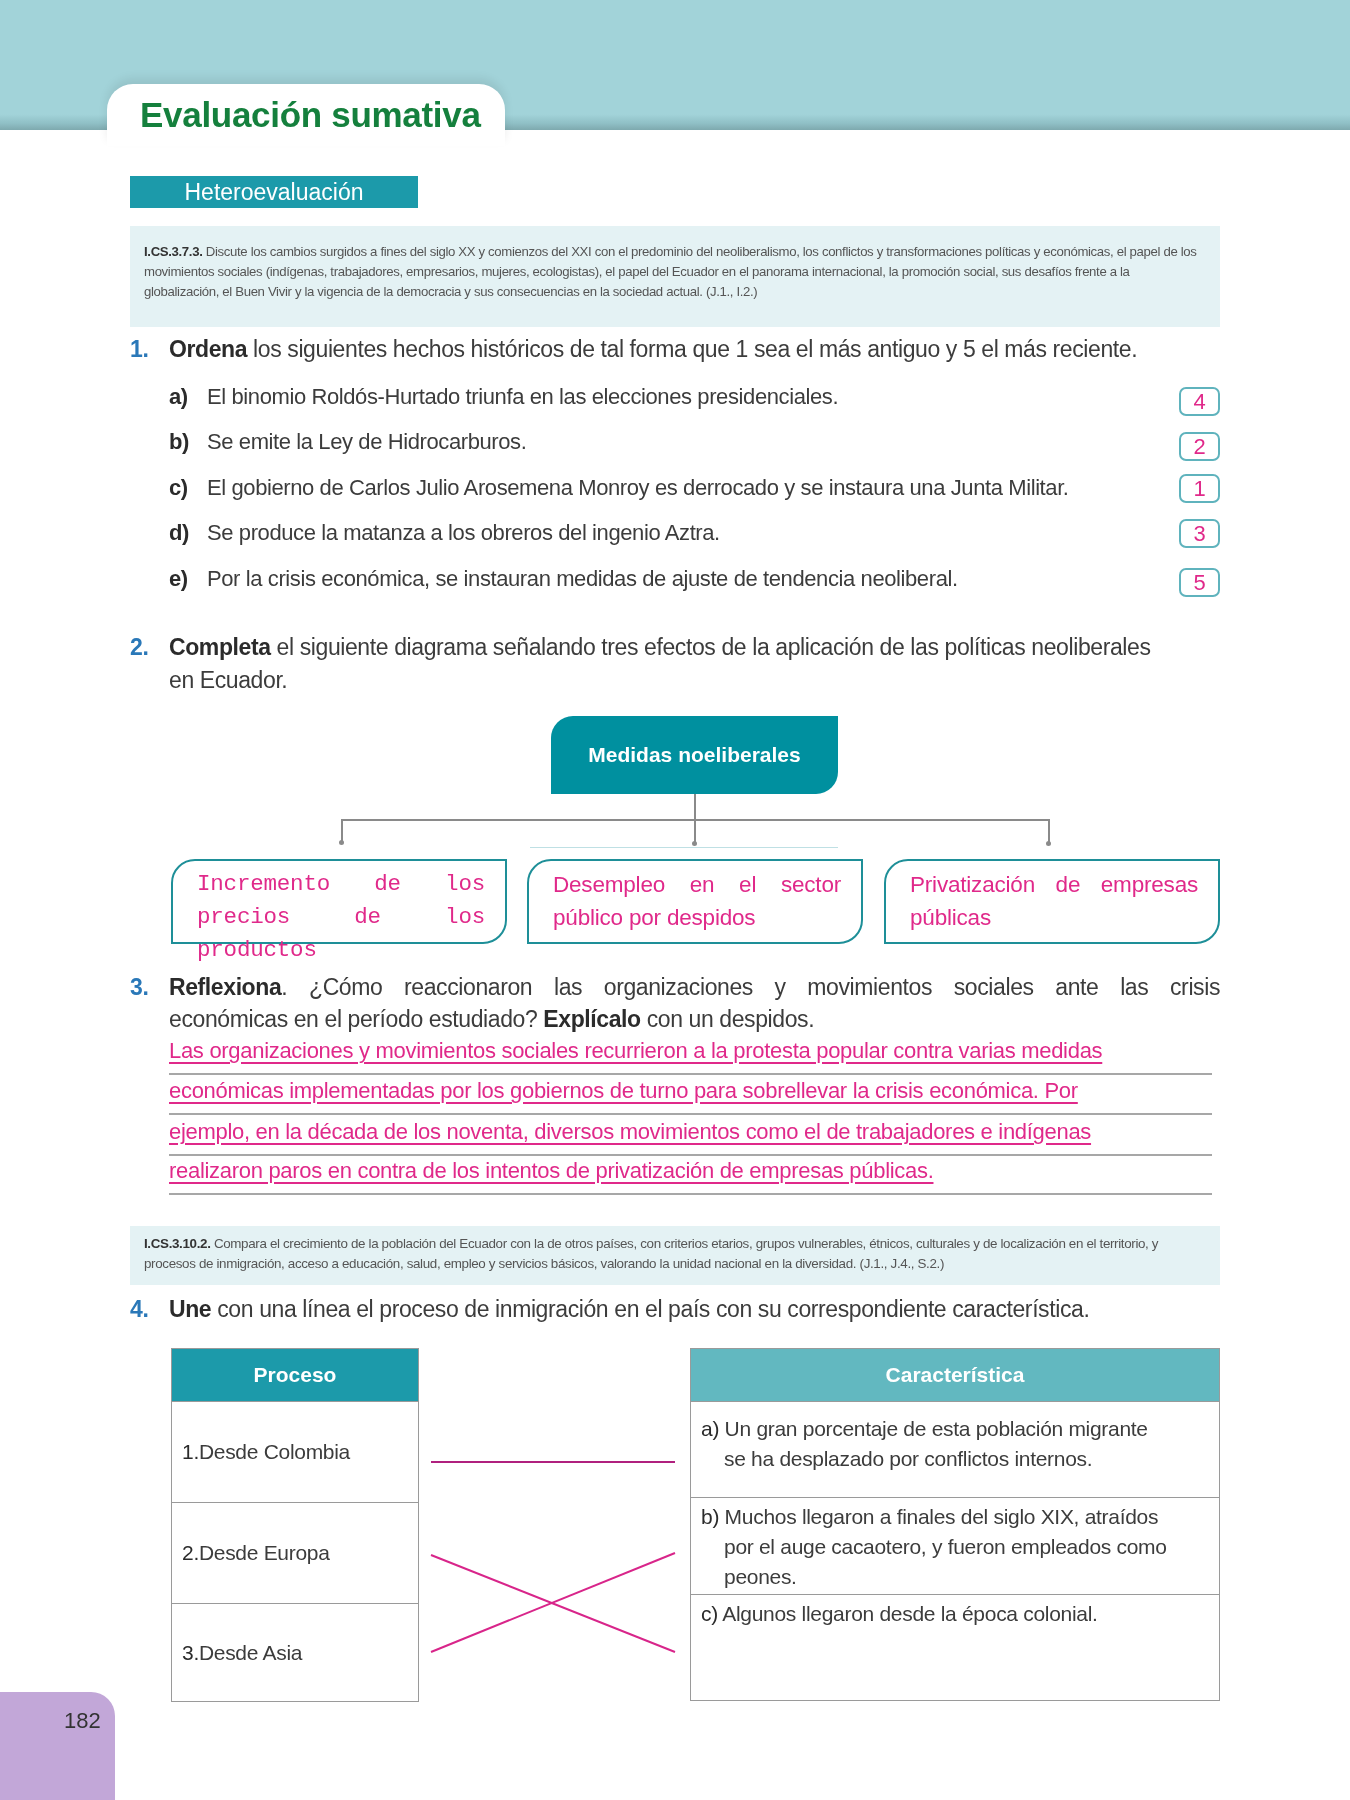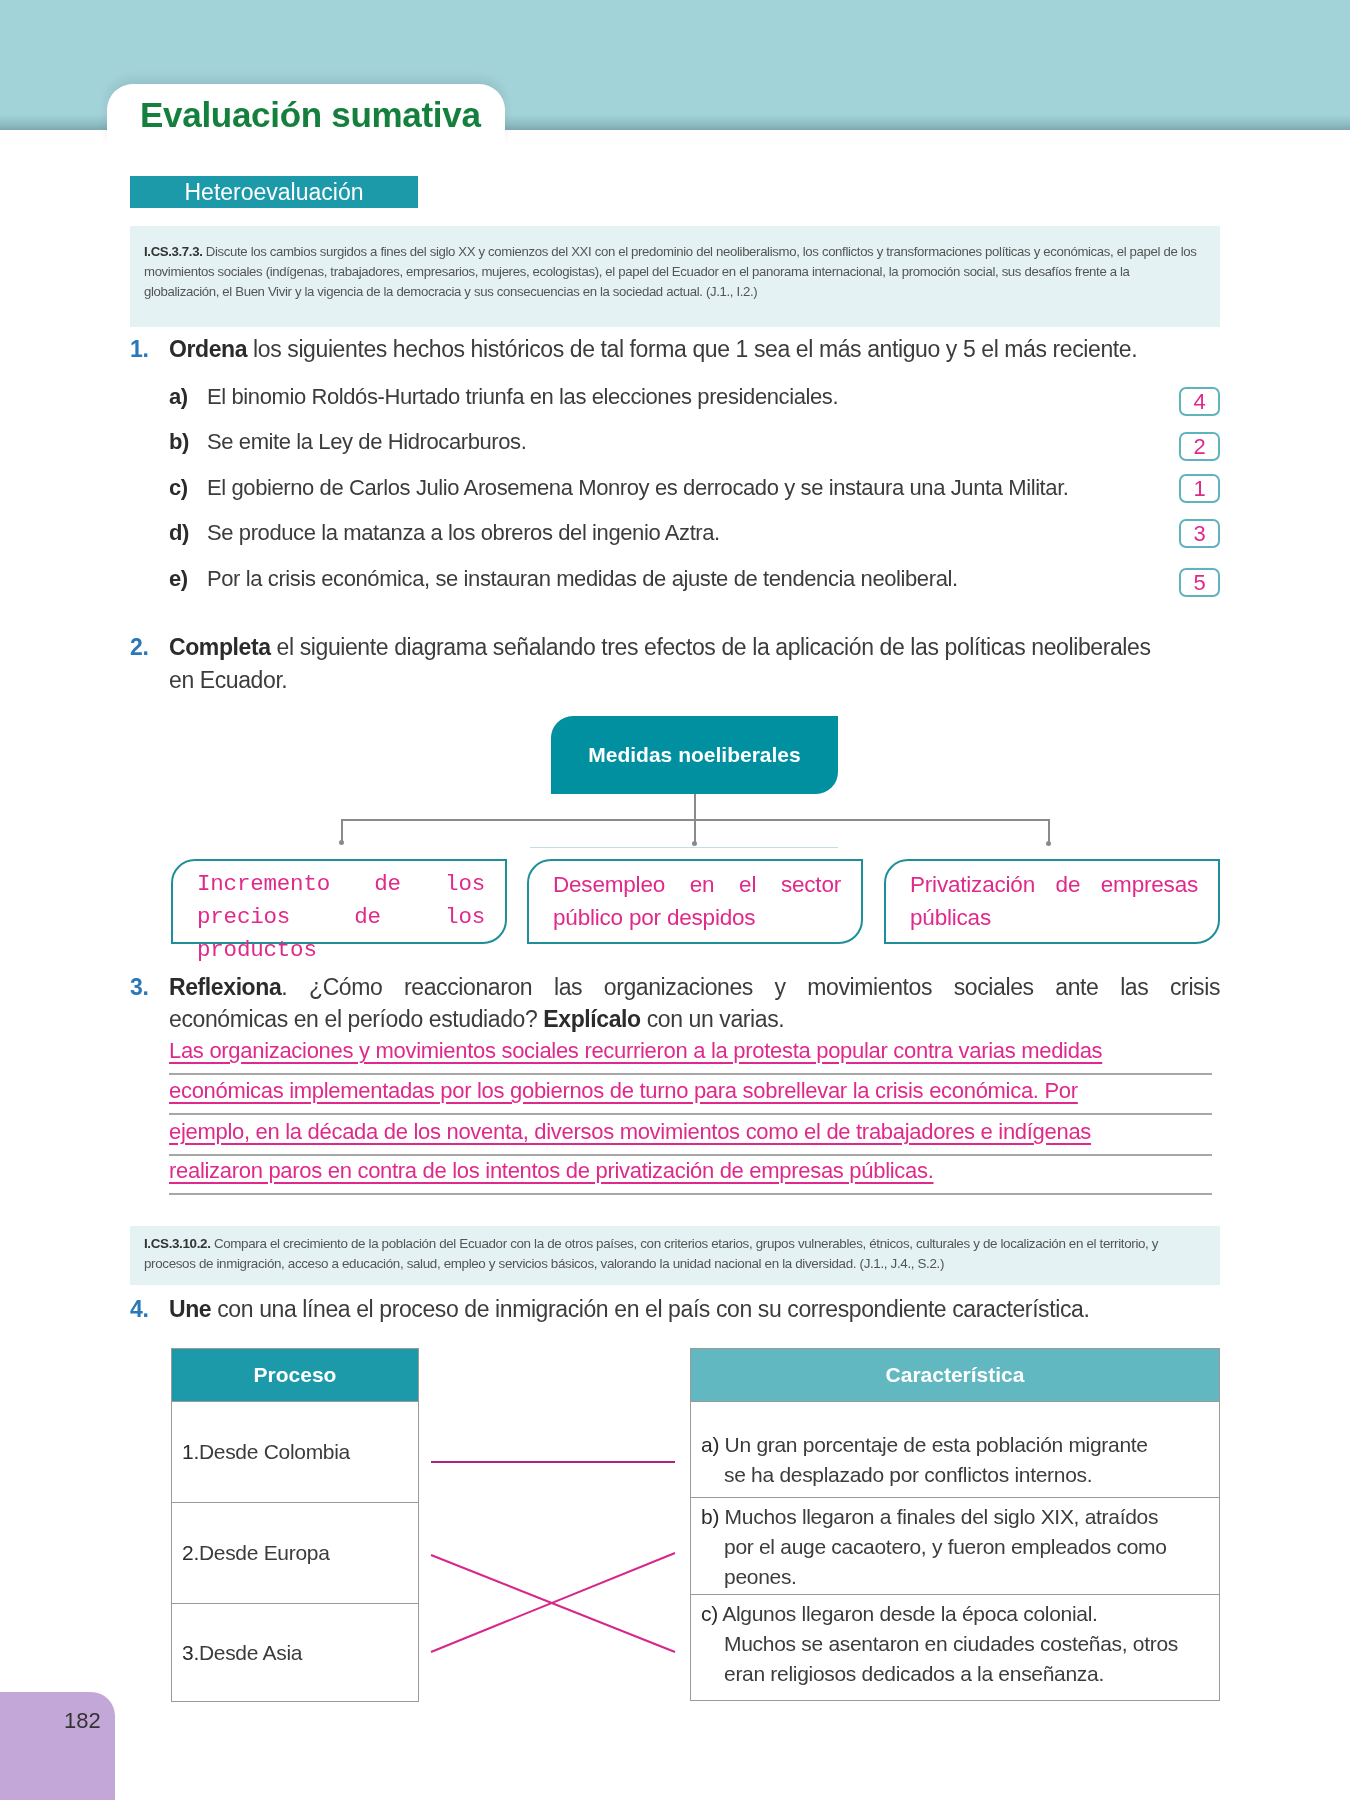--- a/index.html
+++ b/index.html
@@ -74,21 +74,21 @@
     .answer-line span { text-decoration: underline; text-decoration-color: #e0298a; text-underline-offset: 4px; }
 
     .tbl { position: absolute; border: 1.5px solid #9a9a9a; }
     .tbl-head { color: #fff; font-weight: bold; font-size: 21px; text-align: center; height: 52px; line-height: 52px; }
     .tbl-cell { border-top: 1.5px solid #9a9a9a; font-size: 21px; color: #3c3c3c; letter-spacing: -0.3px; }
     .proc-tbl { left: 171px; top: 1348px; width: 248px; }
     .proc-tbl .tbl-head { background: #1c9aaa; }
     .proc-tbl .tbl-cell { height: 101px; display: flex; align-items: center; padding-left: 10px; }
     .car-tbl { left: 690px; top: 1348px; width: 530px; }
     .car-tbl .tbl-head { background: #62b8c0; }
-    .car-tbl .tbl-cell { padding: 28px 10px 0 10px; line-height: 30px; }
+    .car-tbl .tbl-cell { padding: 12px 10px 0 10px; line-height: 30px; }
     .car-tbl .tbl-cell .lt { color: #2b2b2b; }
     .car-tbl .tbl-cell .cont { padding-left: 23px; display: block; }
 
     .page-tab {
       position: absolute; left: 0; top: 1692px; width: 115px; height: 108px;
       background: #c2a7d8; border-radius: 0 24px 0 0;
     }
     .page-num { position: absolute; left: 64px; top: 1708px; font-size: 22px; color: #333; }
   </style>
 </head>
@@ -149,21 +149,21 @@
 <div class="conn" style="left:530px; top:847px; width:308px; height:1px; background:#bfe0e4;"></div>
 
 <div class="effect-box" style="left:171px;font-family:Liberation Mono, monospace;">Incremento de los precios de los productos</div>
 <div class="effect-box" style="left:527px;">Desempleo en el sector público por despidos</div>
 <div class="effect-box" style="left:884px;">Privatización de empresas públicas</div>
 
 <div class="q-title" style="top:974px; width:1090px; text-align:justify; text-align-last:justify;">
   <span class="q-num">3.</span><b>Reflexiona</b><span>. ¿Cómo reaccionaron las organizaciones y movimientos sociales ante las crisis</span>
 </div>
 <div class="q-cont" style="top:1006px;">
-  <span>económicas en el período estudiado? </span><b style="color:#2b2b2b">Explícalo</b><span> con un varias.</span>
+  <span>económicas en el período estudiado? </span><b style="color:#2b2b2b">Explícalo</b><span> con un despidos.</span>
 </div>
 
 <div class="answer-line" style="top:1034px;"><span>Las organizaciones y movimientos sociales recurrieron a la protesta popular contra varias medidas</span></div>
 <div class="answer-line" style="top:1074px;"><span>económicas implementadas por los gobiernos de turno para sobrellevar la crisis económica. Por</span></div>
 <div class="answer-line" style="top:1115px;"><span>ejemplo, en la década de los noventa, diversos movimientos como el de trabajadores e indígenas</span></div>
 <div class="answer-line" style="top:1154px;"><span>realizaron paros en contra de los intentos de privatización de empresas públicas.</span></div>
 
 <div class="comp-box comp2">
   <b>I.CS.3.10.2.</b>
   <span>Compara el crecimiento de la población del Ecuador con la de otros países, con criterios etarios, grupos vulnerables, étnicos, culturales y de localización en el territorio, y procesos de inmigración, acceso a educación, salud, empleo y servicios básicos, valorando la unidad nacional en la diversidad. (J.1., J.4., S.2.)</span>
@@ -194,21 +194,20 @@
   <div class="tbl-cell" style="height:96px;">
     <span class="lt">a)</span><span> Un gran porcentaje de esta población migrante</span>
     <span class="cont">se ha desplazado por conflictos internos.</span>
   </div>
   <div class="tbl-cell" style="height:97px; padding-top:4px;">
     <span class="lt">b)</span><span> Muchos llegaron a finales del siglo XIX, atraídos</span>
     <span class="cont">por el auge cacaotero, y fueron empleados como peones.</span>
   </div>
   <div class="tbl-cell" style="height:106px; padding-top:4px;">
     <span class="lt">c)</span><span> Algunos llegaron desde la época colonial.</span>
-    <span class="cont">Muchos se asentaron en ciudades costeñas, otros eran religiosos dedicados a la enseñanza.</span>
   </div>
 </div>
 
 <svg style="position:absolute; left:0; top:0;" width="1350" height="1800">
   <line x1="431" y1="1462" x2="675" y2="1462" stroke="#b0207e" stroke-width="2"></line>
   <line x1="431" y1="1555" x2="675" y2="1652" stroke="#d8258a" stroke-width="2"></line>
   <line x1="431" y1="1652" x2="675" y2="1553" stroke="#d8258a" stroke-width="2"></line>
 </svg>
 
 <div class="page-tab"></div>

